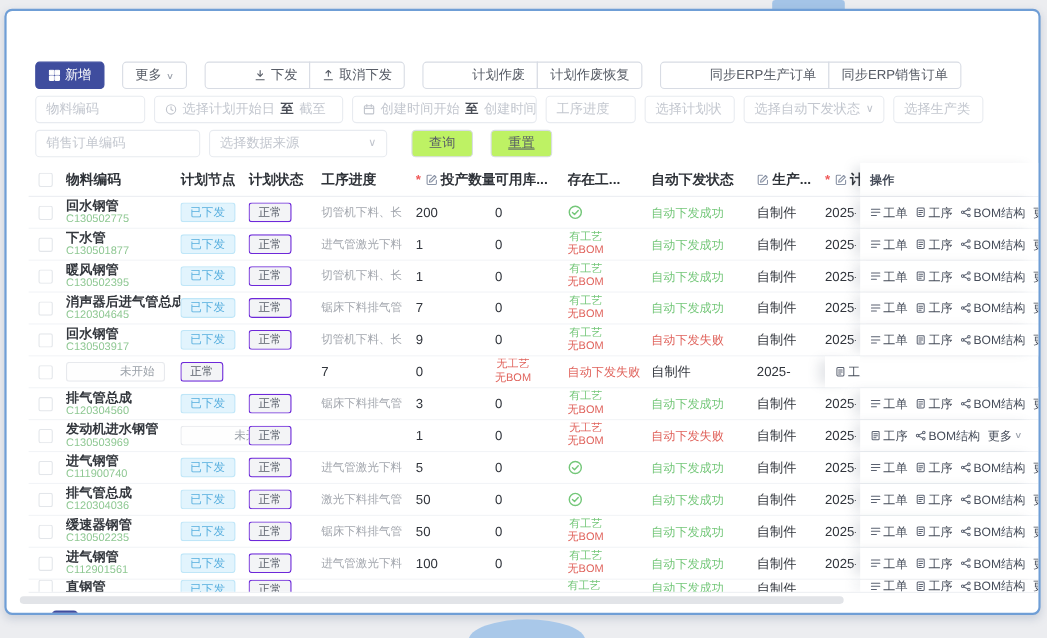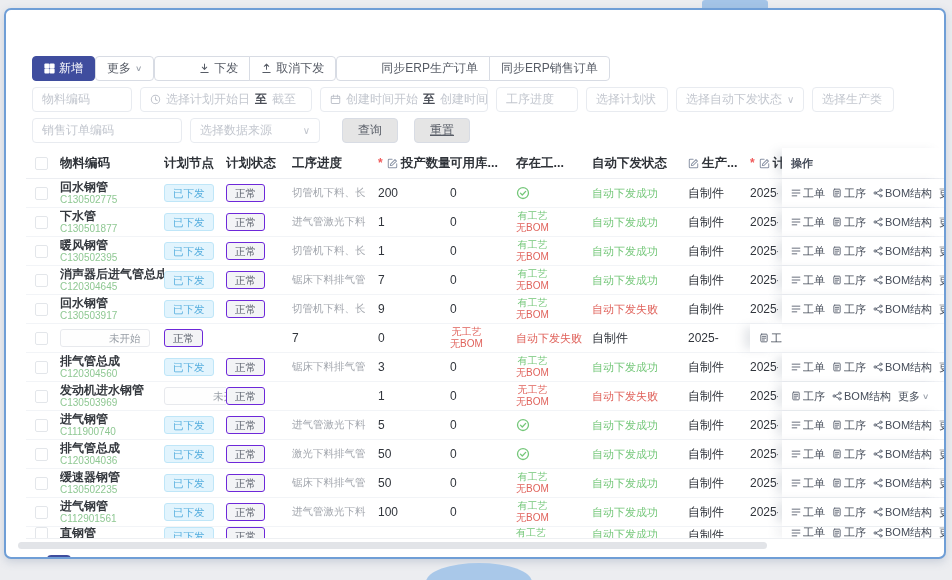--- a/index.html
+++ b/index.html
@@ -12,21 +12,21 @@
   .stage{position:relative;width:952px;height:580px;}
   .notch{position:absolute;left:702px;top:0;width:66px;height:12px;background:#a4c4e7;border-radius:3px 3px 0 0;}
   .blob{position:absolute;left:426px;top:563px;width:106px;height:38px;background:#a9c8e9;border-radius:50%;}
   .window{
     position:absolute;left:4px;top:8px;width:942px;height:551px;
     background:#fff;border:2px solid #6f9ed6;border-radius:7px;
     box-sizing:border-box;overflow:hidden;
     box-shadow:0 3px 8px rgba(100,120,150,.25);
   }
   
-  .toolbar{display:flex;align-items:center;gap:0;margin:46px 0 0 26px;}
+  .toolbar{display:flex;align-items:center;gap:16px;margin:46px 0 0 26px;}
   .btn{
     height:25px;padding:0 11px;font-size:12px;color:#575c66;background:#fff;
     border:1px solid #d8dce4;border-radius:4px;display:inline-flex;align-items:center;gap:4px;
     box-sizing:border-box;white-space:nowrap;cursor:pointer;
   }
   .btn.primary{background:#3f4d9e;border-color:#3f4d9e;color:#fff;}
   .btn-group{display:inline-flex;}
   .btn-group .btn{border-radius:0;margin-left:-1px;}
   .btn-group .btn:first-child{border-radius:4px 0 0 4px;margin-left:0;padding-left:44px;}
   .btn-group .btn:last-child{border-radius:0 4px 4px 0;}
@@ -36,21 +36,21 @@
   .filter-row{display:flex;align-items:center;gap:8px;margin:6px 0 0 26px;}
   .f-box{
     height:25px;border:1px solid #e8ebf0;border-radius:4px;background:#fff;
     display:inline-flex;align-items:center;gap:5px;padding:0 9px;font-size:12px;
     color:#c3c7cf;box-sizing:border-box;white-space:nowrap;overflow:hidden;
   }
   .f-box .sep{color:#4a4e57;font-weight:bold;}
   .f-box .ph2{color:#c3c7cf;}
   .f-box .f-caret{margin-left:auto;font-size:10px;color:#c0c4cc;}
   .f-ic{color:#c0c4cc;}
-  .sq-btn{height:25px;padding:0 15px;font-size:12px;color:#575c66;background:#e5e5e5;
+  .sq-btn{height:25px;padding:0 15px;font-size:12px;color:#575c66;background:#bef264;
     border:1px solid #d8dce4;border-radius:4px;display:inline-flex;align-items:center;cursor:pointer;}
   
   .table{margin:5px 0 0 20px;position:relative;}
   .t-row{
     display:grid;
     grid-template-columns:34px 104px 62px 66px 86px 72px 66px 76px 96px 62px 32px 1fr;
     align-items:center;height:28px;border-bottom:1px solid #f2f4f7;font-size:12px;color:#31353c;
   }
   .t-row.head{height:30px;font-weight:bold;font-size:12.5px;color:#2e3238;border-bottom:1px solid #eceef2;}
   .t-row.clip{height:11px;overflow:hidden;align-items:start;border-bottom:1px solid #eef0f3;}
@@ -122,20 +122,28 @@
             <span class="ic">
               <svg width="11" height="11" viewBox="0 0 12 12" fill="none" stroke="currentColor" stroke-width="1.1" stroke-linecap="round" stroke-linejoin="round">
                 <path d="M6 6.8V1.2M3.6 3.6 6 1.2l2.4 2.4M2 10.3h8"></path>
               </svg>
             </span>
             <span>取消下发</span>
           </button>
         </div>
         <div class="btn-group">
           <button class="btn">
+            <span>计划作废</span>
+          </button>
+          <button class="btn">
+            <span>计划作废恢复</span>
+          </button>
+        </div>
+        <div class="btn-group">
+          <button class="btn">
             <span>同步ERP生产订单</span>
           </button>
           <button class="btn">
             <span>同步ERP销售订单</span>
           </button>
         </div>
       </div>
     <div class="filter-row" id="filters-row1">
         <div class="f-box" style="width: 100px;">
           <span>物料编码</span>
@@ -173,21 +181,21 @@
           <span class="f-caret">∨</span>
         </div>
         <div class="f-box" style="width: 82px;">
           <span>选择生产类</span>
         </div>
       </div>
     <div class="filter-row" id="filters-row2">
         <div class="f-box" style="width: 150px;">
           <span>销售订单编码</span>
         </div>
-        <div class="f-box" style="width: 130px;">
+        <div class="f-box" style="width: 162px;">
           <span>选择数据来源</span>
           <span class="f-caret">∨</span>
         </div>
         <button class="sq-btn" style="margin-left: 14px;">
           <span>查询</span>
         </button>
         <button class="sq-btn" style="margin-left: 8px; text-decoration: underline;">
           <span>重置</span>
         </button>
       </div>

